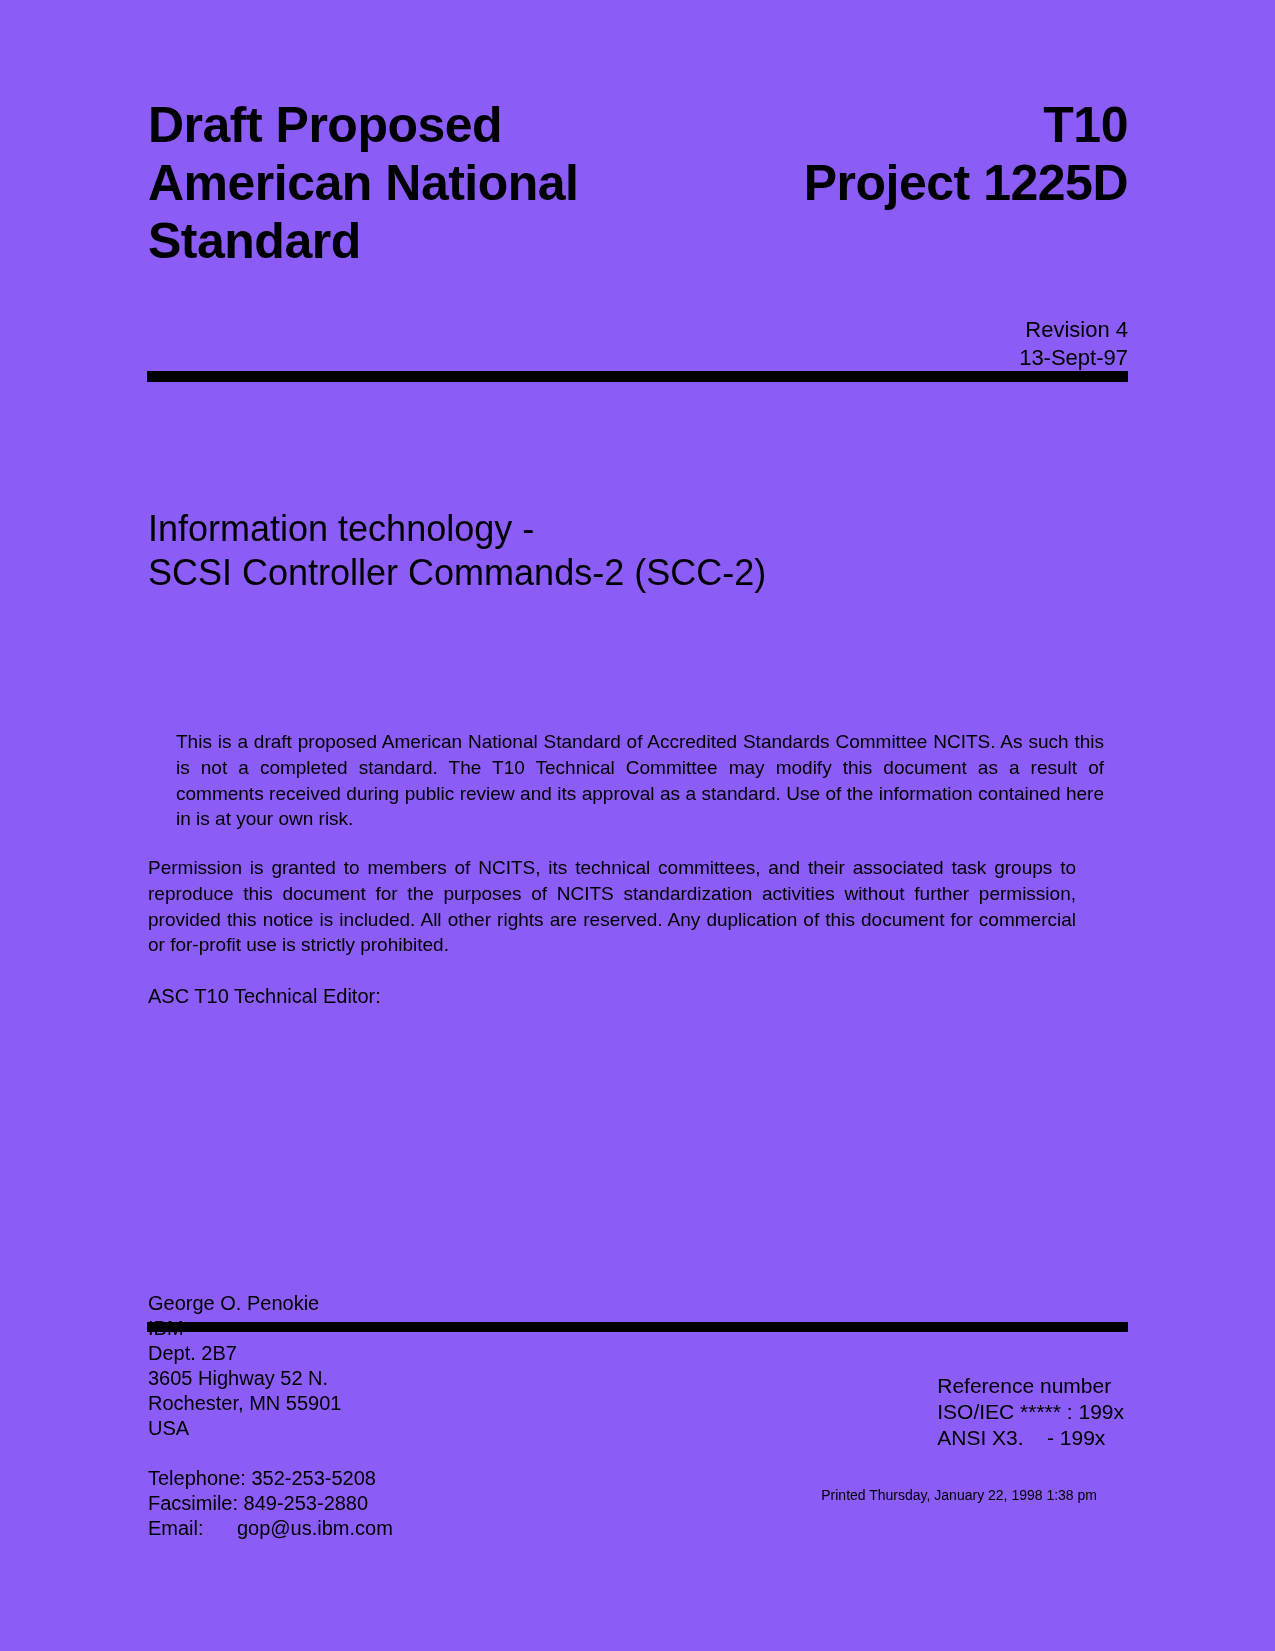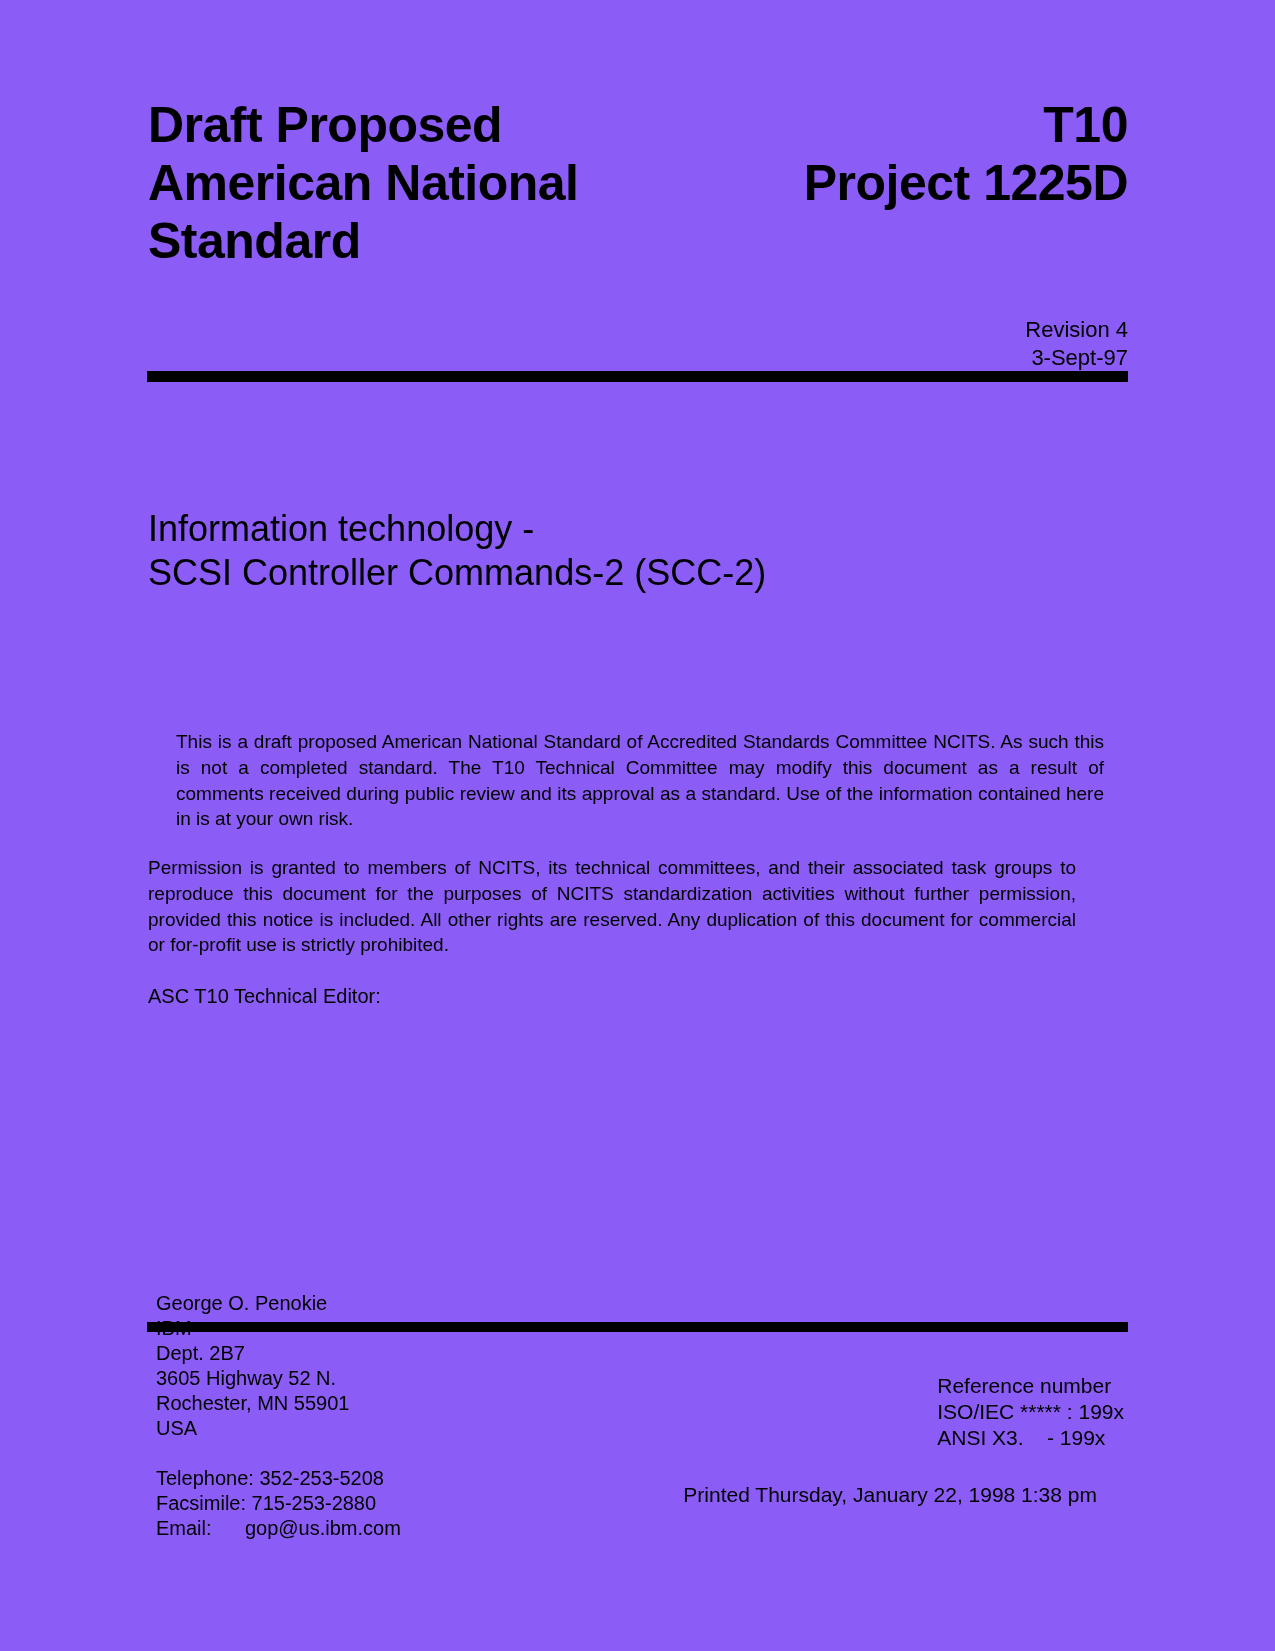--- a/index.html
+++ b/index.html
@@ -51,49 +51,49 @@
   }
   .para1 { top: 729px; margin-left: 28px; }
   .para2 { top: 855px; }
 
   .editor {
     position: absolute; left: 148px; top: 984px;
     display: flex; align-items: flex-start;
     font-size: 20px; line-height: 25px; flex-direction: column;
   }
   .editor-label { flex: 0 0 307px; width: 307px; }
-  .contact-line { min-height: 25px; white-space: pre; margin-left: 8px; }
+  .contact-line { min-height: 25px; white-space: pre; }
 
   .reference {
     position: absolute; right: 151px; top: 1373px;
     font-size: 21px; line-height: 26px;
   }
   .ref-line { white-space: pre; }
 
   .printed {
     position: absolute; right: 178px; top: 1482px;
-    font-size: 21px; line-height: 26px;
+    font-size: 14px; line-height: 26px;
   }
 </style>
 </head>
 <body>
 
 <div class="page">
 
   <header class="masthead">
     <h1 class="masthead-left pre">Draft Proposed
 American National
 Standard</h1>
     <div class="masthead-right pre">T10
 Project 1225D</div>
   </header>
 
   <div class="revision">
     <div>Revision 4</div>
-    <div>3-Sept-97</div>
+    <div>13-Sept-97</div>
   </div>
 
   <div class="rule rule1"></div>
 
   <h2 class="doc-title pre">Information technology -
 SCSI Controller Commands-2 (SCC-2)</h2>
 
   <p class="body-para para1">This is a draft proposed American National Standard of Accredited Standards Committee NCITS. As such this is not a completed standard. The T10 Technical Committee may modify this document as a result of comments received during public review and its approval as a standard. Use of the information contained here in is at your own risk.</p>
 
   <p class="body-para para2">Permission is granted to members of NCITS, its technical committees, and their associated task groups to reproduce this document for the purposes of NCITS standardization activities without further permission, provided this notice is included. All other rights are reserved. Any duplication of this document for commercial or for-profit use is strictly prohibited.</p>
@@ -102,21 +102,21 @@
     <div class="editor-label">ASC T10 Technical Editor:</div>
     <div class="editor-contact">
       <div class="contact-line">George O. Penokie</div>
       <div class="contact-line">IBM</div>
       <div class="contact-line">Dept. 2B7</div>
       <div class="contact-line">3605 Highway 52 N.</div>
       <div class="contact-line">Rochester, MN 55901</div>
       <div class="contact-line">USA</div>
       <div class="contact-line"></div>
       <div class="contact-line">Telephone: 352-253-5208</div>
-      <div class="contact-line">Facsimile: 715-253-2880</div>
+      <div class="contact-line">Facsimile: 849-253-2880</div>
       <div class="contact-line">Email:      gop@us.ibm.com</div>
     </div>
   </div>
 
   <div class="rule rule2"></div>
 
   <div class="reference">
     <div class="ref-line">Reference number</div>
     <div class="ref-line">ISO/IEC ***** : 199x</div>
     <div class="ref-line">ANSI X3.    - 199x</div>

